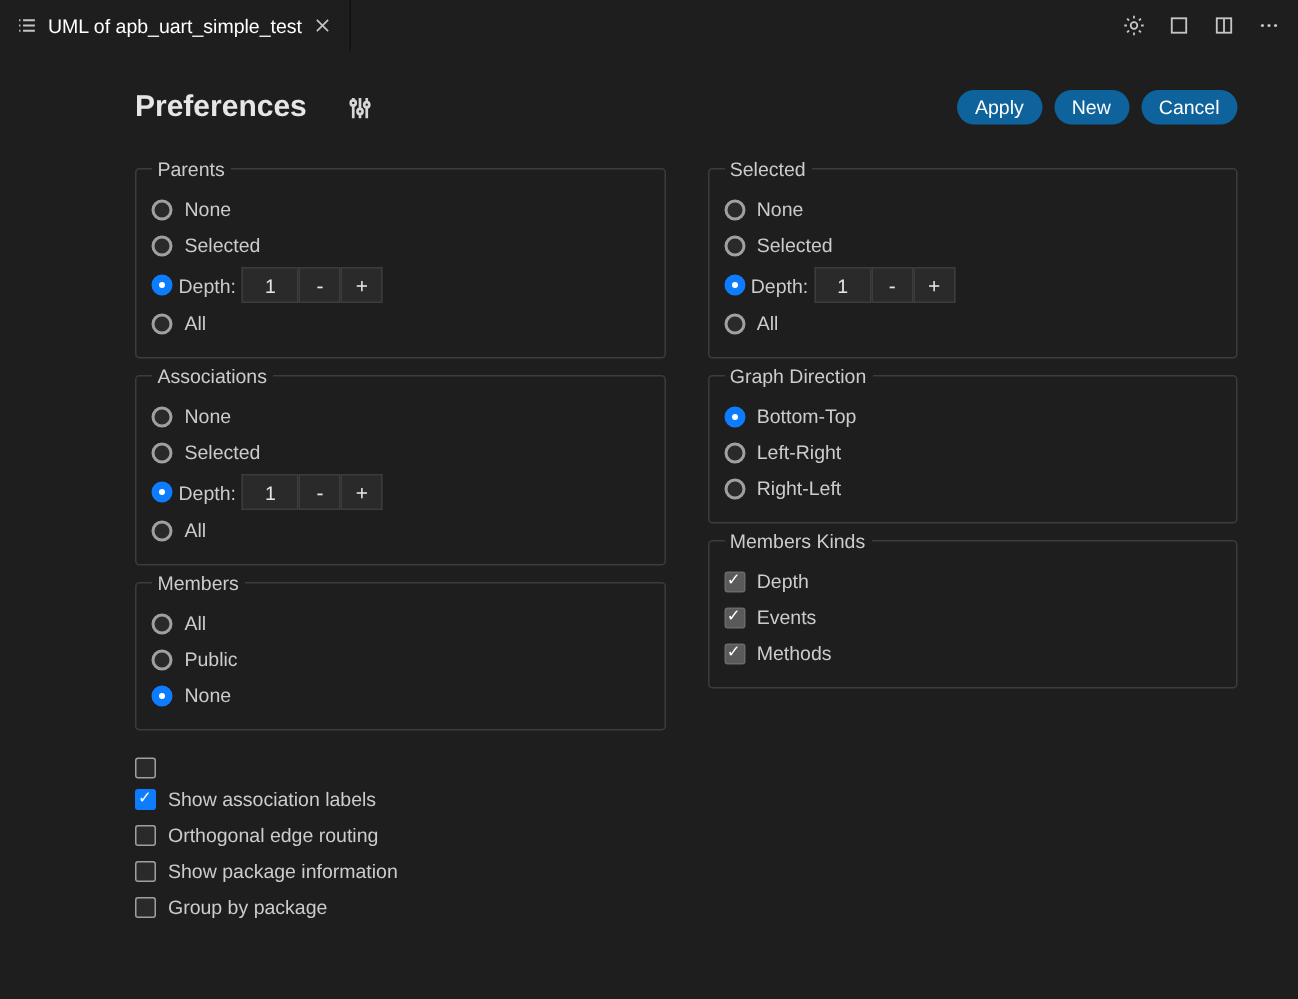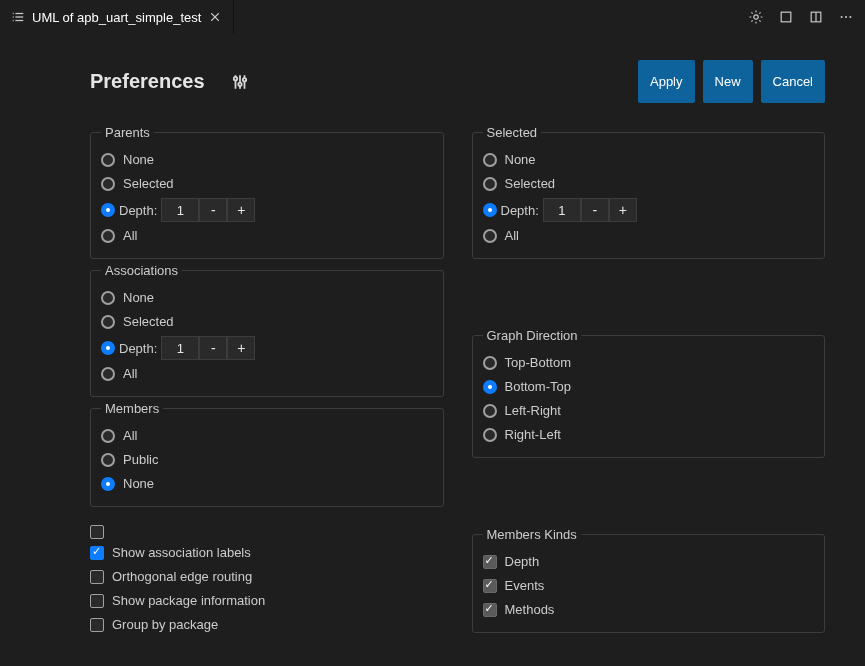--- a/index.html
+++ b/index.html
@@ -53,31 +53,31 @@
     font-size: 20px;
     font-weight: 600;
     color: #e6e6e6;
   }
   .prefs-title .sliders-icon { stroke:#d7d7d7; }
   .btn-row { display:flex; gap:8px; }
   .btn {
     background:#0e639c;
     color:#ffffff;
     border:none;
-    padding:14px 12px;
+    padding:4px 12px;
     font-size:13px;
-    border-radius:2px;
+    border-radius:12px;
     cursor:pointer;
   }
 
   .columns {
     display:flex;
     gap:28px;
   }
-  .col { flex:1; display:flex; flex-direction:column;justify-content:space-between; }
+  .col { flex:1; display:flex; flex-direction:column; }
 
   fieldset {
     border:1px solid #3c3c3c;
     border-radius:3px;
     padding: 8px 10px 10px;
     margin-bottom: 4px;
   }
   legend {
     padding: 0 4px;
     color:#cccccc;
@@ -320,24 +320,20 @@
         </div>
         <label class="radio-row">
             <input type="radio" name="children" style="">
             <span>All</span>
           </label>
       </fieldset>
 
       <fieldset>
         <legend>Graph Direction</legend>
         <label class="radio-row">
-            <input type="radio" name="gdir" style="">
-            <span>Top-Bottom</span>
-          </label>
-        <label class="radio-row">
             <input type="radio" name="gdir" checked="" style="">
             <span>Bottom-Top</span>
           </label>
         <label class="radio-row">
             <input type="radio" name="gdir" style="">
             <span>Left-Right</span>
           </label>
         <label class="radio-row">
             <input type="radio" name="gdir" style="">
             <span>Right-Left</span>

